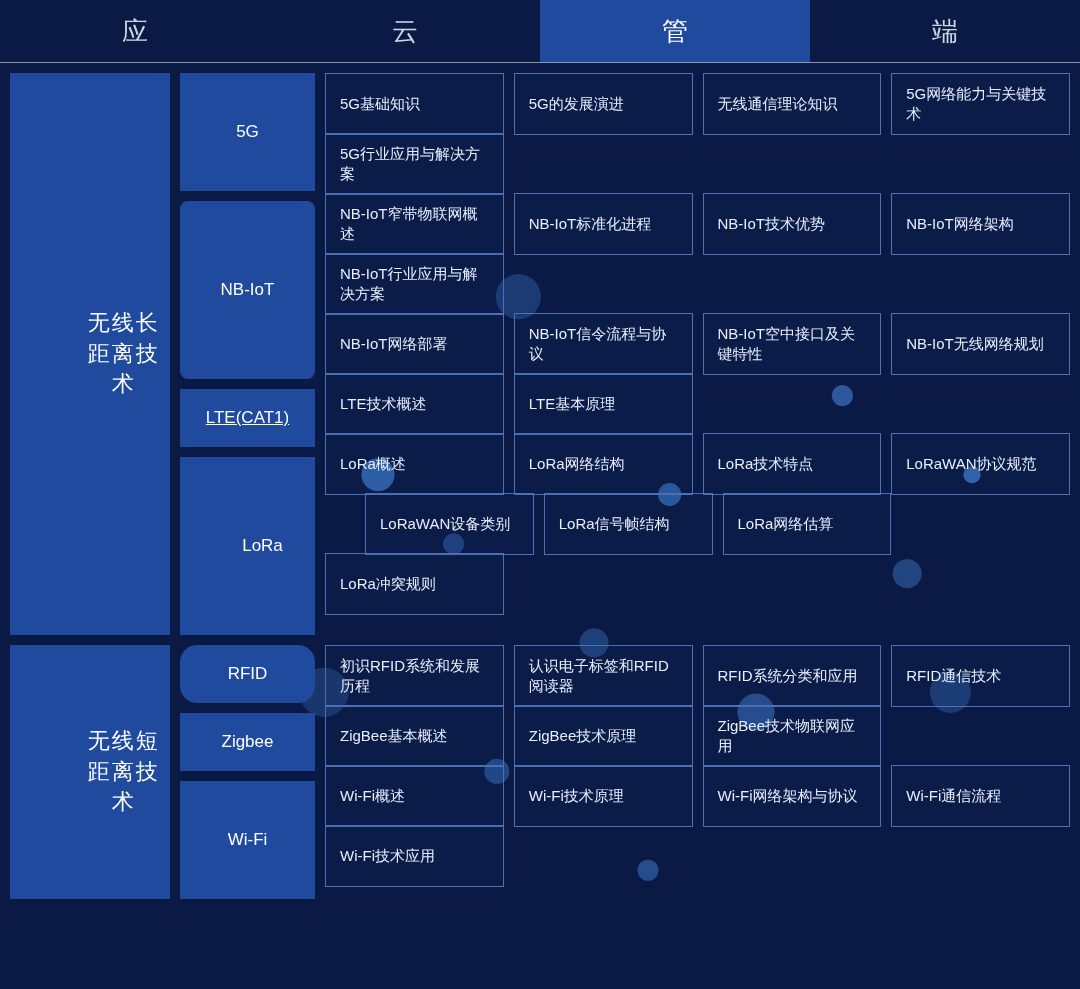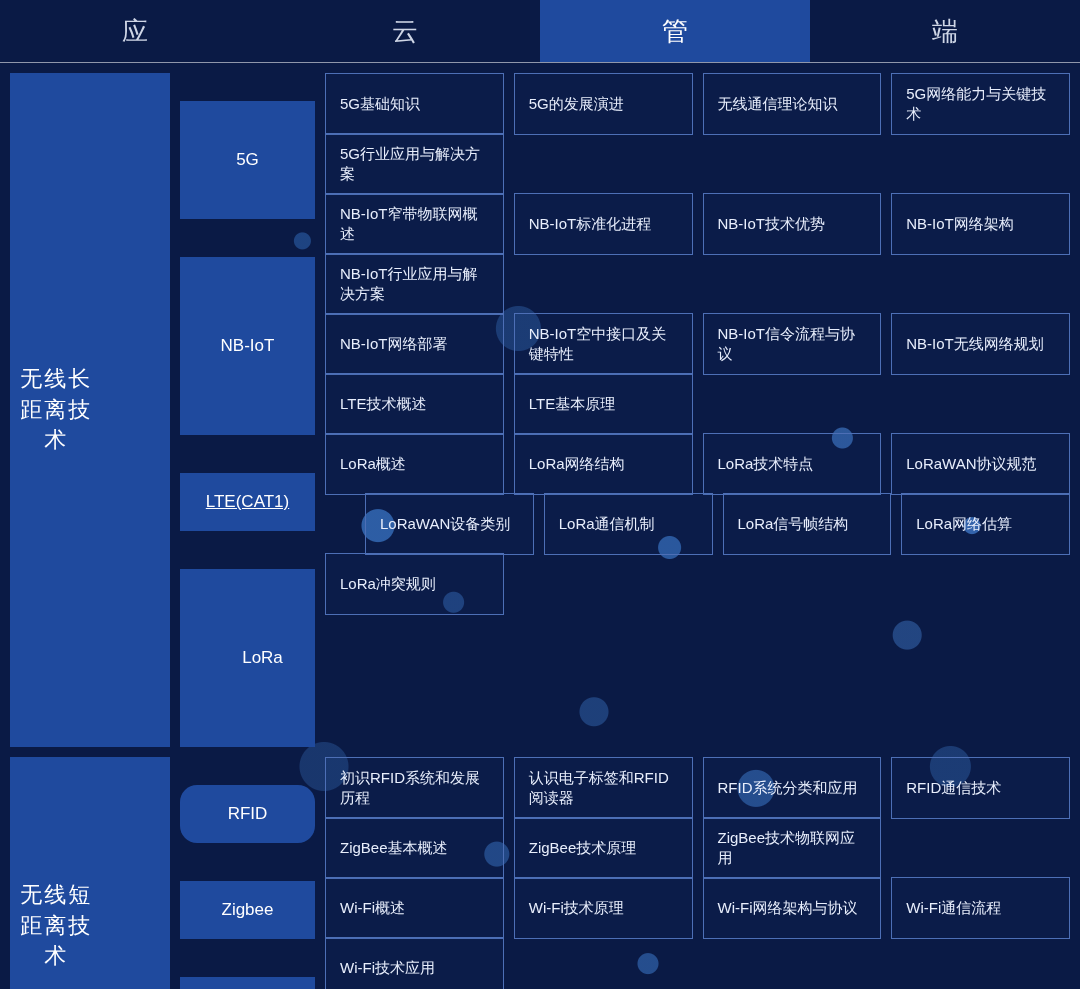--- a/index.html
+++ b/index.html
@@ -29,26 +29,26 @@
 
 
 .tabs{display:flex;border-bottom:1px solid rgba(255,255,255,.55);height:62px;position:relative;z-index:1;}
 .tab{flex:1;display:flex;align-items:center;justify-content:center;font-size:26px;letter-spacing:28px;
  text-indent:28px;color:#cfd6e6;cursor:pointer;}
 .tab.active{background:#1f4a9e;color:#fff;}
 
 
 .section{position:relative;z-index:1;display:grid;grid-template-columns:160px 135px 1fr;
  column-gap:10px;margin:10px 10px 0;}
-.cat{background:#1f4a9e;display:flex;align-items:center;justify-content:flex-start;
+.cat{background:#1f4a9e;display:flex;align-items:center;justify-content:flex-end;
  font-size:22px;line-height:1.4;letter-spacing:2px;text-align:center;writing-mode:horizontal-tb;}
 .cat .inner{width:4.2em;}
 .subcol{display:flex;flex-direction:column;row-gap:10px;}
 .sub{background:#1f4a9e;display:flex;align-items:center;justify-content:center;font-size:17px;
- text-align:center;padding:4px;cursor:pointer;margin-top:28px;}
+ text-align:center;padding:4px;cursor:pointer;}
 .topics{display:flex;flex-direction:column;row-gap:10px;}
 .row{display:grid;grid-template-columns:repeat(4,1fr);column-gap:10px;}
 .topic{border:1px solid #4d6fb6;background:rgba(31,74,158,.05);min-height:48px;display:flex;
  align-items:center;padding:6px 14px;font-size:15px;line-height:1.35;color:#e8eefc;cursor:pointer;}
 .topic:empty{visibility:hidden;}
 </style>
 </head>
 <body>
 <div id="page">
 
@@ -68,21 +68,21 @@
     </div>
 <div id="sections">
       <div class="section">
         <div class="cat">
           <div class="inner">无线长距离技术</div>
         </div>
         <div class="subcol">
           <div class="sub" style="flex: 0 0 110px;">
             <span>5G</span>
           </div>
-          <div class="sub" style="flex: 0 0 170px;">
+          <div class="sub" style="flex: 0 0 170px; border-radius: 8px;">
             <span>NB-IoT</span>
           </div>
           <div class="sub" style="flex: 0 0 50px; text-decoration: underline;">
             <span>LTE(CAT1)</span>
           </div>
           <div class="sub" style="flex: 0 0 170px; padding-left: 34px;">
             <span>LoRa</span>
           </div>
         </div>
         <div class="topics">
@@ -128,26 +128,26 @@
             </div>
             <div class="topic" style="visibility: hidden;"></div>
             <div class="topic" style="visibility: hidden;"></div>
             <div class="topic" style="visibility: hidden;"></div>
           </div>
           <div class="row" style="height: 50px;">
             <div class="topic">
               <span>NB-IoT网络部署</span>
             </div>
             <div class="topic">
+              <span>NB-IoT信令流程与协议</span>
+            </div>
+            <div class="topic">
               <span>NB-IoT空中接口及关键特性</span>
             </div>
             <div class="topic">
-              <span>NB-IoT信令流程与协议</span>
-            </div>
-            <div class="topic">
               <span>NB-IoT无线网络规划</span>
             </div>
           </div>
           <div class="row" style="height: 50px;">
             <div class="topic">
               <span>LTE技术概述</span>
             </div>
             <div class="topic">
               <span>LTE基本原理</span>
             </div>
@@ -164,23 +164,20 @@
             <div class="topic">
               <span>LoRa技术特点</span>
             </div>
             <div class="topic">
               <span>LoRaWAN协议规范</span>
             </div>
           </div>
           <div class="row" style="height: 50px; padding-left: 40px;">
             <div class="topic">
               <span>LoRaWAN设备类别</span>
-            </div>
-            <div class="topic">
-              <span>LoRa通信机制</span>
             </div>
             <div class="topic">
               <span>LoRa信号帧结构</span>
             </div>
             <div class="topic">
               <span>LoRa网络估算</span>
             </div>
           </div>
           <div class="row" style="height: 50px;">
             <div class="topic">

